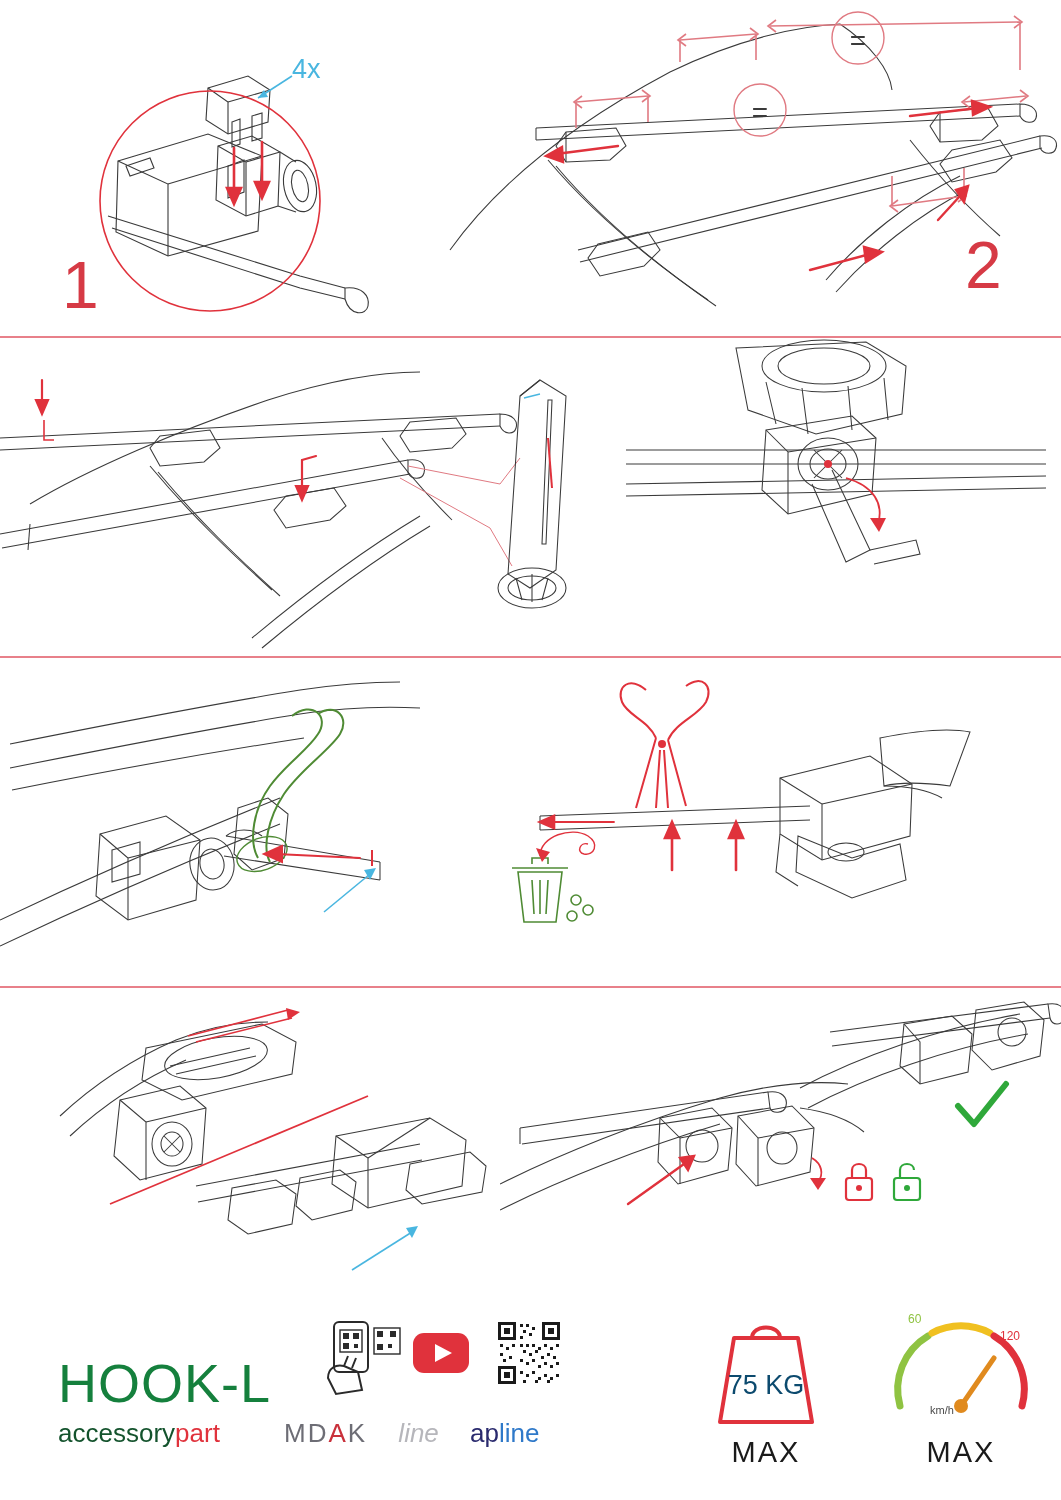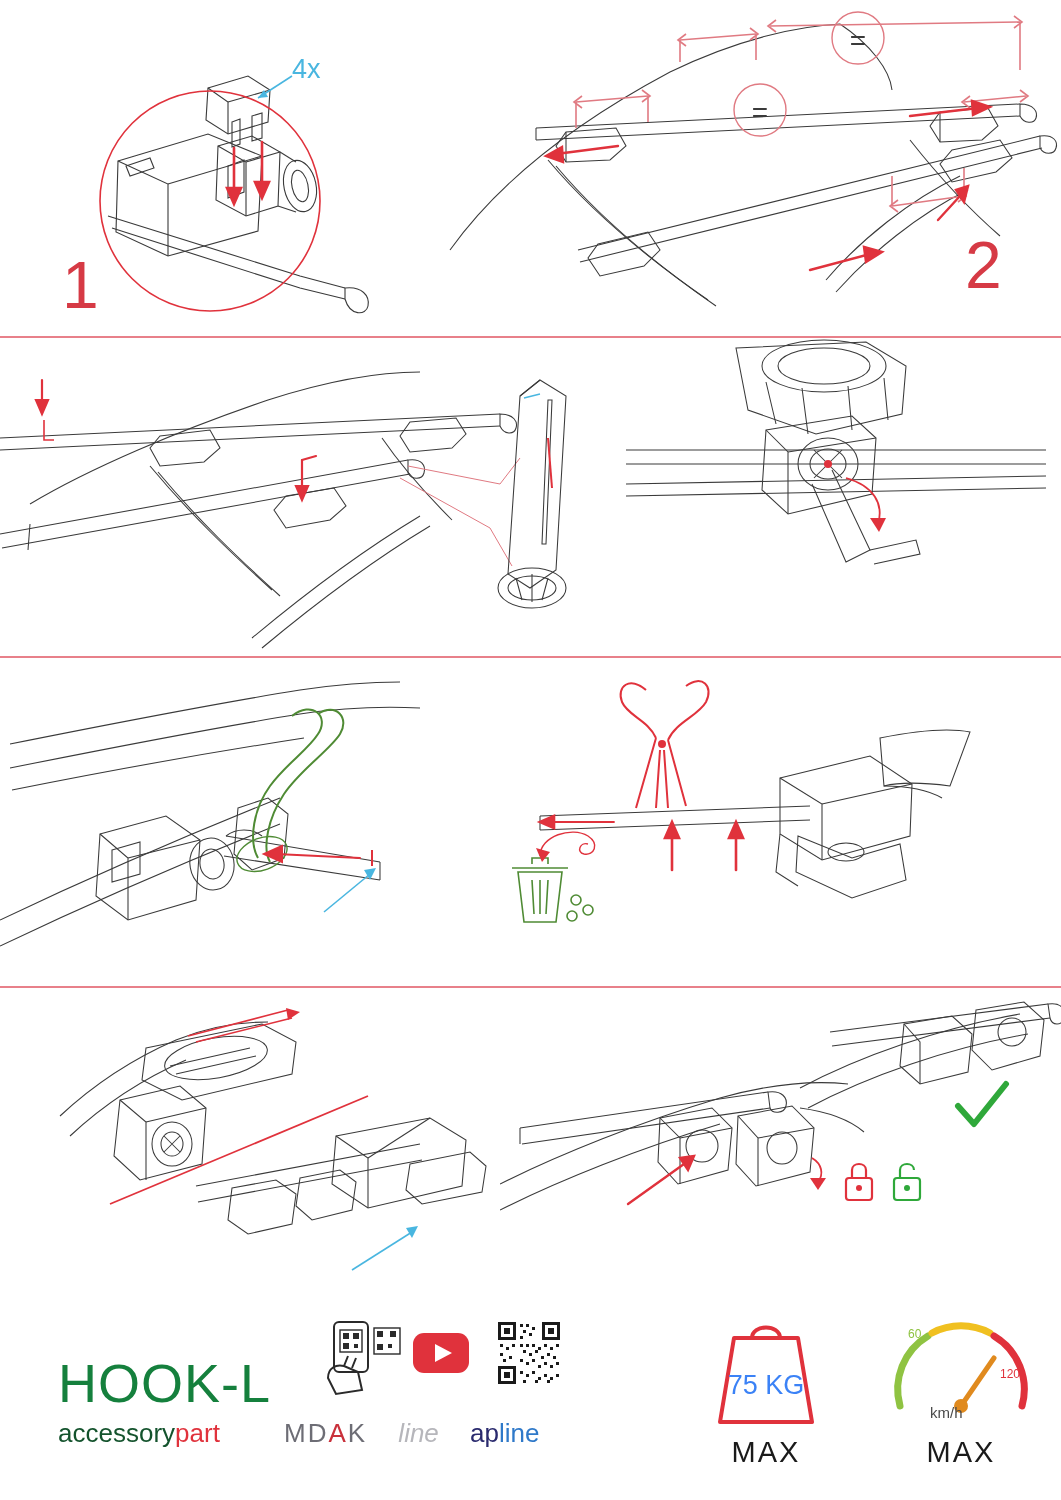--- a/index.html
+++ b/index.html
@@ -97,35 +97,34 @@
   .maxlabel {
     position: absolute;
     font-size: 29px;
     color: #1a1a1a;
     font-family: "Liberation Sans", sans-serif;
     letter-spacing: 2px;
   }
   .weight-text {
     position: absolute;
     font-size: 27px;
-    color: #3b82f6;
+    color: #0c4a6e;
     font-family: "Liberation Sans", sans-serif;
   }
   .kmh {
     position: absolute;
-    font-size: 15px;
+    font-size: 11px;
     color: #4a4a4a;
     font-family: "Liberation Sans", sans-serif;
   }
   .dial-num {
     position: absolute;
     font-size: 12px;
     color: #8fc342;
     font-family: "Liberation Sans", sans-serif;
-    margin-top: 15px;
   }
   .dial-num.red { color: #e0323c; }
   svg { display: block; }
 </style>
 </head>
 <body>
 
 <div class="sheet">
 
   <div class="divider" style="top:336px;"></div>
@@ -636,18 +635,18 @@
     <div class="maxlabel" style="left:716px;top:140px;width:100px;text-align:center;">MAX</div>
 
     <svg width="150" height="110" style="position:absolute;left:886px;top:18px;" viewBox="0 0 150 110">
       <path d="M14 92 A62 62 0 0 1 42 22" fill="none" stroke="#8fc342" stroke-width="7" stroke-linecap="round"></path>
       <path d="M46 19 A62 62 0 0 1 104 19" fill="none" stroke="#f0c020" stroke-width="7" stroke-linecap="round"></path>
       <path d="M108 22 A62 62 0 0 1 136 92" fill="none" stroke="#e0323c" stroke-width="7" stroke-linecap="round"></path>
       <circle cx="75" cy="92" r="7" fill="#e08a1e"></circle>
       <path d="M75 92 L108 44" stroke="#e08a1e" stroke-width="5" stroke-linecap="round"></path>
     </svg>
     <div class="dial-num" style="left:908px;top:16px;">60</div>
-    <div class="dial-num red" style="left:1000px;top:56px;">120</div>
+    <div class="dial-num red" style="left:1000px;top:33px;">120</div>
     <div class="kmh" style="left:930px;top:108px;">km/h</div>
     <div class="maxlabel" style="left:906px;top:140px;width:110px;text-align:center;">MAX</div>
   </div>
 
 </div>
 
 </body></html>

